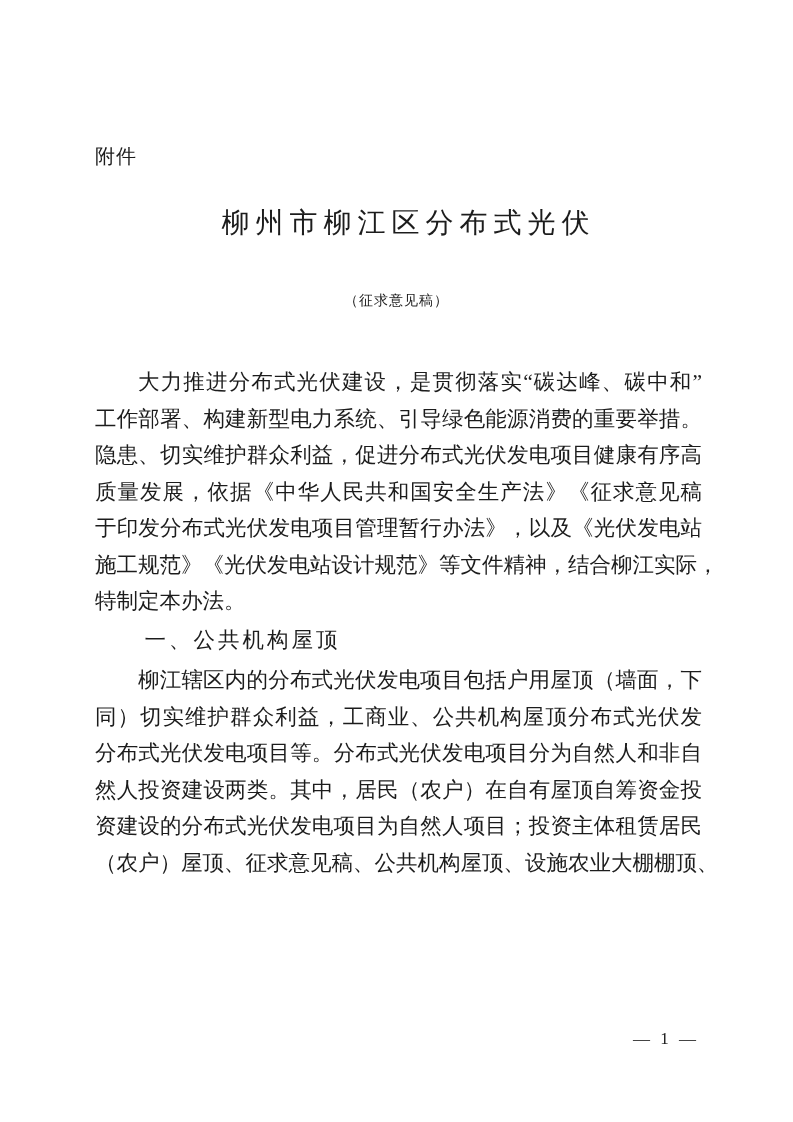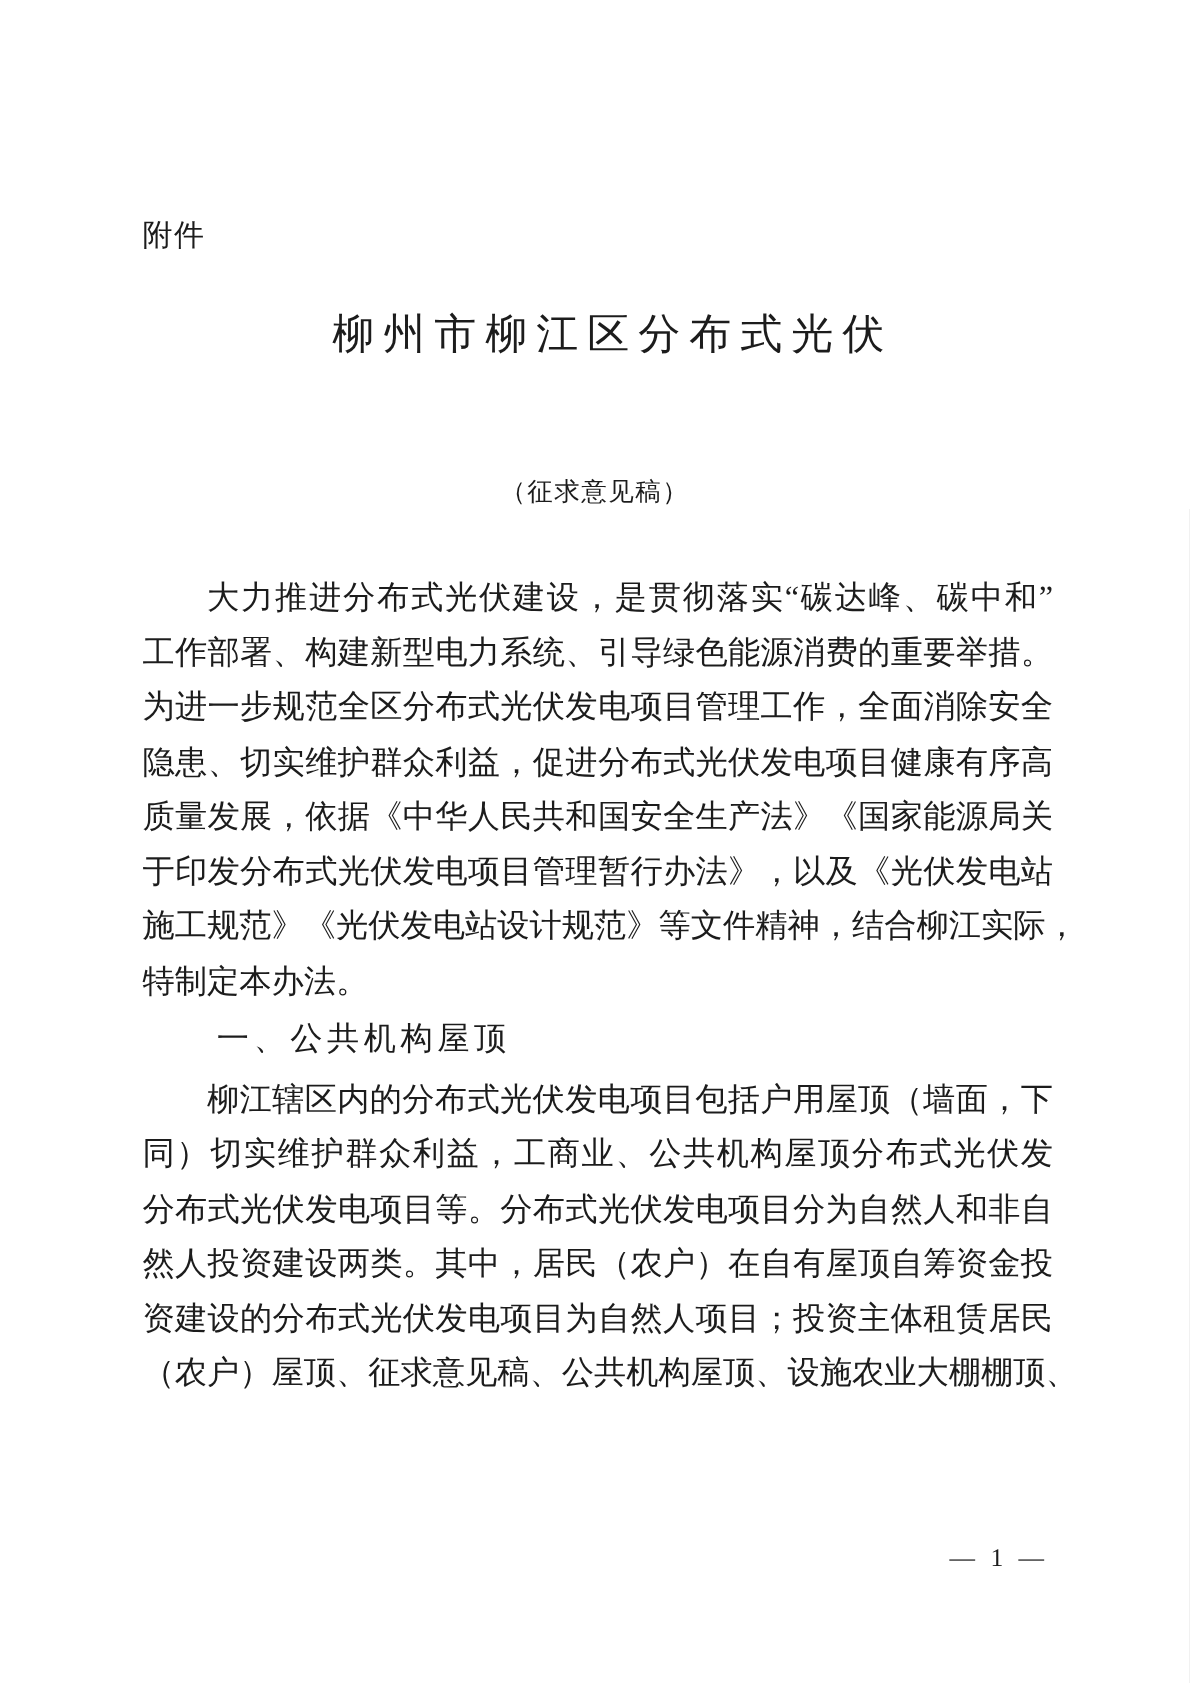--- a/index.html
+++ b/index.html
@@ -34,31 +34,31 @@
     font-size: 28px;
     letter-spacing: 6px;
     font-weight: 500;
     white-space: nowrap;
   }
   .doc-title-line1 { top: 204px; padding-left: 12px; }
   .doc-title-line2 { top: 255px; }
   .doc-subtitle {
     position: absolute;
     left: 0;
-    top: 316px;
+    top: 292px;
     width: 100%;
     text-align: center;
-    font-size: 17px;
+    font-size: 14px;
     letter-spacing: 1px;
     font-family: "Liberation Sans", "DejaVu Sans", sans-serif;
   }
   .body-block {
     position: absolute;
     left: 95px;
-    top: 380px;
+    top: 364px;
     width: 607px;
     font-size: 21.5px;
     line-height: 36.5px;
   }
   .body-line {
     text-align: justify;
     text-align-last: justify;
     white-space: nowrap;
   }
   .body-line.indent { text-indent: 2em; }
@@ -90,23 +90,22 @@
 
   <div class="doc-title-line1">柳州市柳江区分布式光伏</div>
 
 
   <div class="doc-subtitle">（征求意见稿）</div>
 
   <div class="body-block">
 
     <div class="body-line indent">大力推进分布式光伏建设，是贯彻落实“碳达峰、碳中和”</div>
     <div class="body-line">工作部署、构建新型电力系统、引导绿色能源消费的重要举措。</div>
-    <div class="body-line">为进一步规范全区分布式光伏发电项目管理工作，全面消除安全</div>
     <div class="body-line">隐患、切实维护群众利益，促进分布式光伏发电项目健康有序高</div>
-    <div class="body-line">质量发展，依据《中华人民共和国安全生产法》《国家能源局关</div>
+    <div class="body-line">质量发展，依据《中华人民共和国安全生产法》《征求意见稿</div>
     <div class="body-line">于印发分布式光伏发电项目管理暂行办法》，以及《光伏发电站</div>
     <div class="body-line">施工规范》《光伏发电站设计规范》等文件精神，结合柳江实际，</div>
     <div class="body-line no-just">特制定本办法。</div>
 
     <div class="section-heading">一、公共机构屋顶</div>
 
     <div class="body-line indent">柳江辖区内的分布式光伏发电项目包括户用屋顶（墙面，下</div>
     <div class="body-line">同）切实维护群众利益，工商业、公共机构屋顶分布式光伏发</div>
     <div class="body-line">分布式光伏发电项目等。分布式光伏发电项目分为自然人和非自</div>
     <div class="body-line">然人投资建设两类。其中，居民（农户）在自有屋顶自筹资金投</div>

